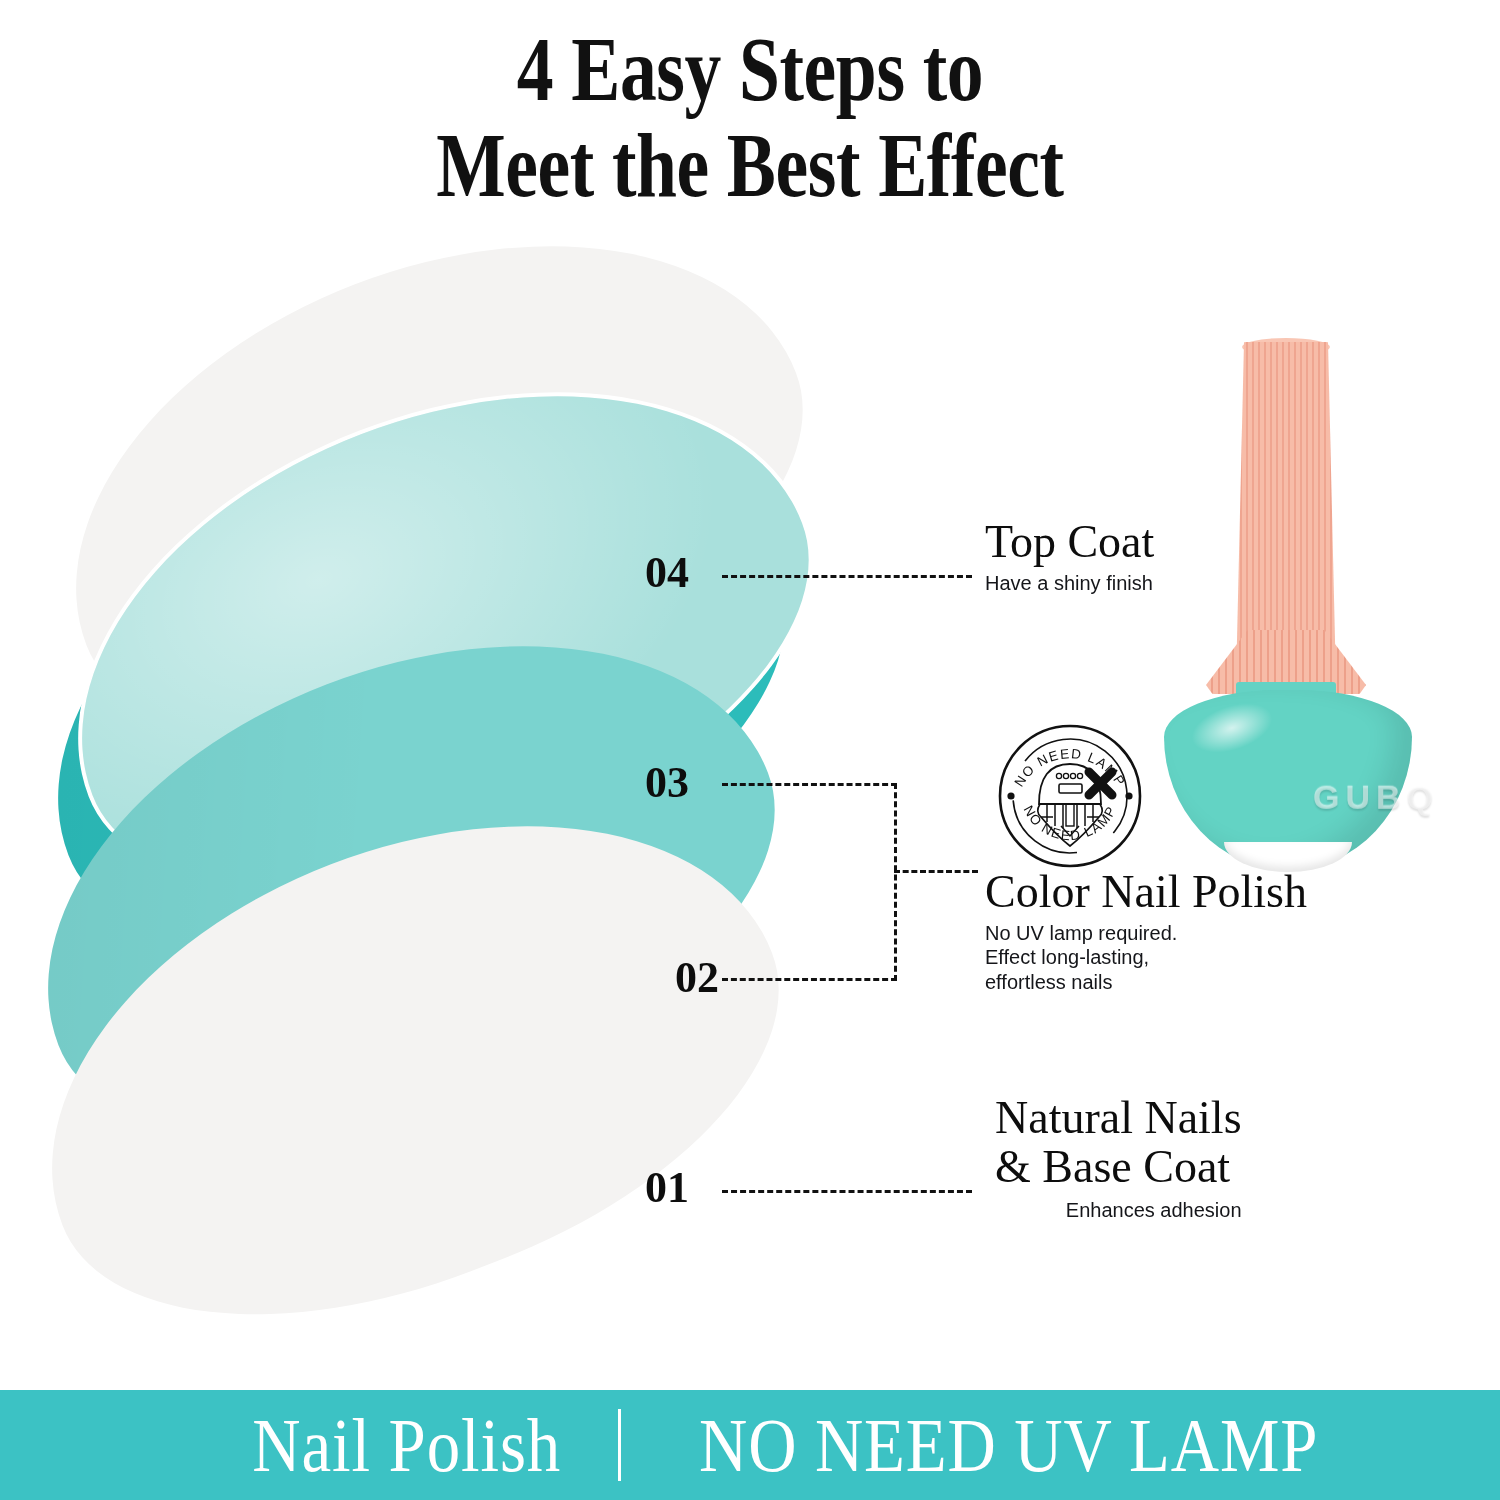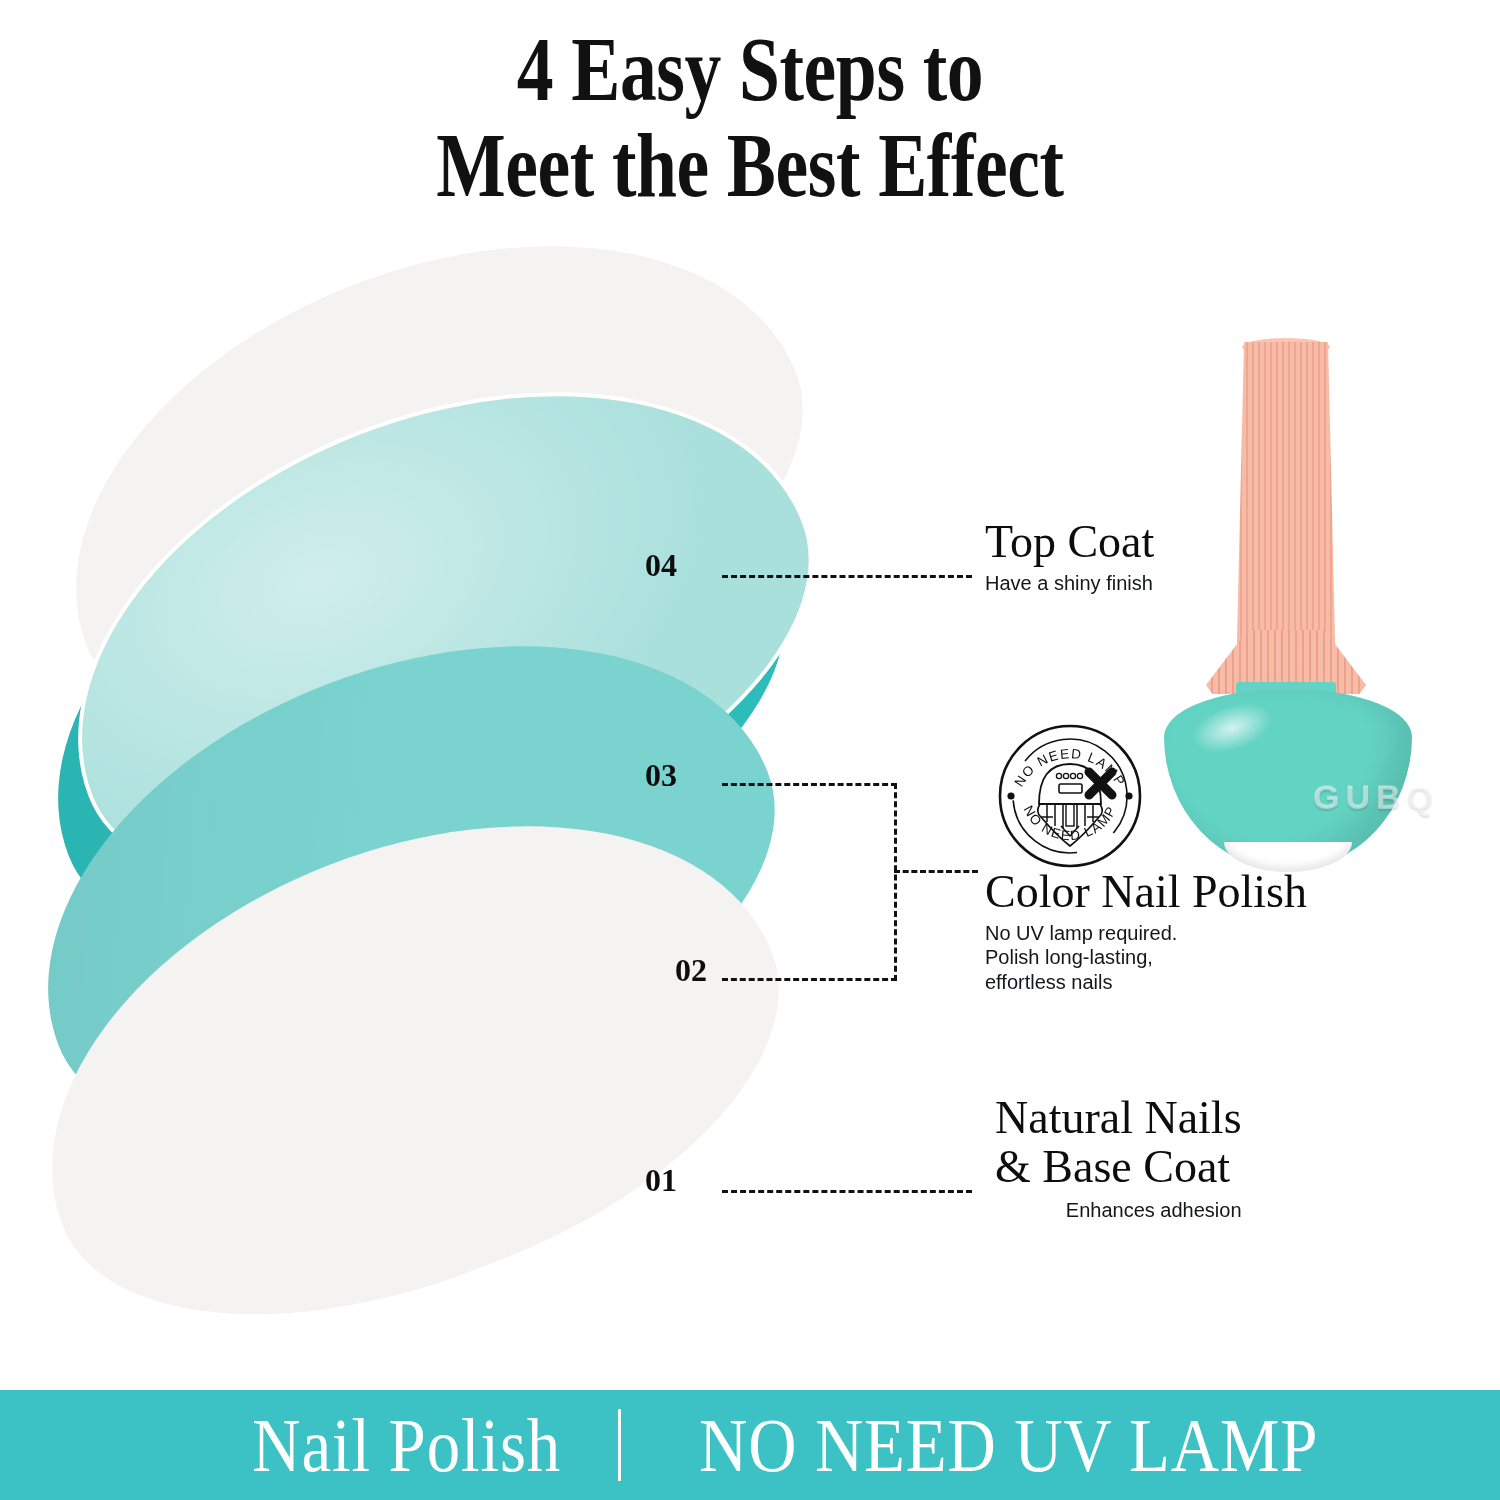--- a/index.html
+++ b/index.html
@@ -63,21 +63,21 @@
     content:"";position:absolute;inset:0;
     border-radius:inherit;
     background:linear-gradient(115deg, rgba(0,0,0,.05) 0%, rgba(0,0,0,0) 46%);
   }
 
   
   .stepnum{
     position:absolute;
     font-family:"Liberation Serif", serif;
     font-weight:700;
-    font-size:32px;
+    font-size:44px;
     color:#0d0d0d;
     letter-spacing:0px;
   }
   .n04{left:645px;top:547px;}
   .n03{left:645px;top:757px;}
   .n02{left:645px;top:952px;margin-left:30px;}
   .n01{left:645px;top:1162px;}
 
   
   .dash-h{
@@ -267,21 +267,21 @@
         <line x1="94" y1="54" x2="117" y2="77"></line>
         <line x1="117" y1="54" x2="94" y2="77"></line>
       </g>
     </svg>
   </div>
 
   <div class="callout co-color">
     <div class="c-head">Color Nail Polish</div>
     <div class="c-sub">
       <div>No UV lamp required.</div>
-      <div>Polish long-lasting,</div>
+      <div>Effect long-lasting,</div>
       <div>effortless nails</div>
     </div>
   </div>
 
   <div class="callout co-nat">
     <div class="c-head">
       <div>Natural Nails</div>
       <div>&amp; Base Coat</div>
     </div>
     <div class="c-sub">Enhances adhesion</div>

